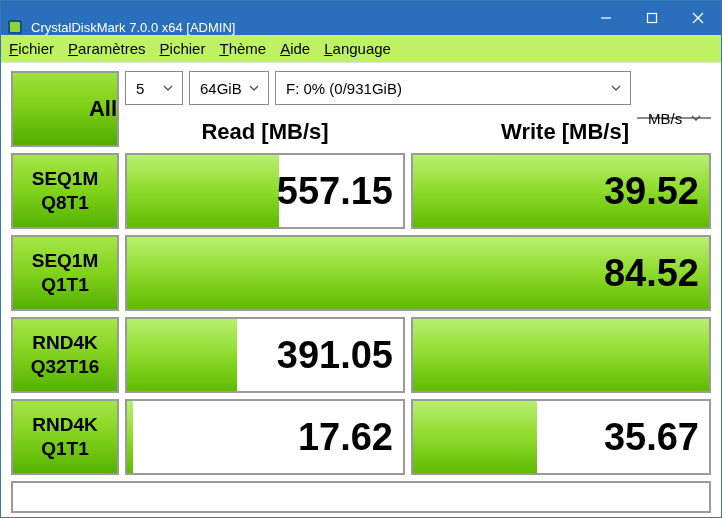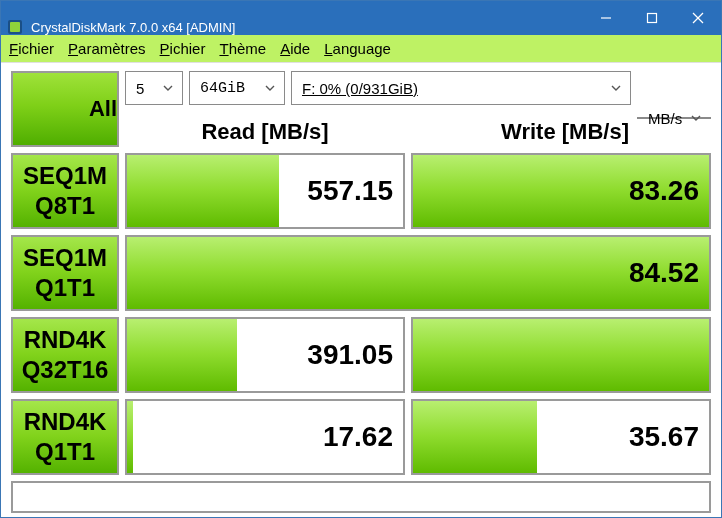--- a/index.html
+++ b/index.html
@@ -100,22 +100,22 @@
     font-size: 15px;
     color: #000;
   }
   .sel .chev {
     width: 12px;
     display: flex;
     justify-content: center;
   }
   .sel .chev svg { display: block; }
   .sel-count { width: 58px; }
-  .sel-size  { width: 96px; font-family: Liberation Mono, monospace; }
-  .sel-drive { flex: 1; text-decoration: underline; }
+  .sel-size  { width: 80px; }
+  .sel-drive { flex: 1; }
   .sel-unit  { width: 74px; margin-top: 46px; }
 
   .headers-row {
     display: flex;
     gap: 14px;
     height: 34px;
     align-items: flex-end;
   }
   .hdr {
     text-align: center;
@@ -138,33 +138,33 @@
   }
   .test-btn {
     width: 108px;
     border: 2px solid #9a9a9a;
     background: linear-gradient(to bottom, #a4e64a 0%, #82d31c 48%, #54b200 100%);
     display: flex;
     flex-direction: column;
     align-items: center;
     justify-content: center;
     font-weight: 700;
-    font-size: 24px;
+    font-size: 19px;
     color: #000;
     line-height: 1.25;
   }
   .result {
     border: 2px solid #9a9a9a;
     position: relative;
     display: flex;
     align-items: center;
     justify-content: flex-end;
     padding-right: 10px;
     font-weight: 700;
-    font-size: 28px;
+    font-size: 38px;
     color: #000;
     overflow: hidden;
     background: #fff;
   }
   .result-read  { width: 280px; }
   .result-write { flex: 1; }
   .result .bar {
     position: absolute;
     left: 0; top: 0; bottom: 0;
     background: linear-gradient(to bottom, #b8ef70 0%, #8fdc2e 48%, #5fbb00 100%);
@@ -274,21 +274,21 @@
         <div class="test-btn">
           <div>SEQ1M</div>
           <div>Q8T1</div>
         </div>
         <div class="result result-read">
           <div class="bar" style="width: 55%;"></div>
           <div class="val">557.15</div>
         </div>
         <div class="result result-write">
           <div class="bar" style="width: 100%;"></div>
-          <div class="val">83.26</div>
+          <div class="val">39.52</div>
         </div>
       </div>
       <div class="test-row">
         <div class="test-btn">
           <div>SEQ1M</div>
           <div>Q1T1</div>
         </div>
         <div class="result result-write">
           <div class="bar" style="width: 100%;"></div>
           <div class="val">84.52</div>

